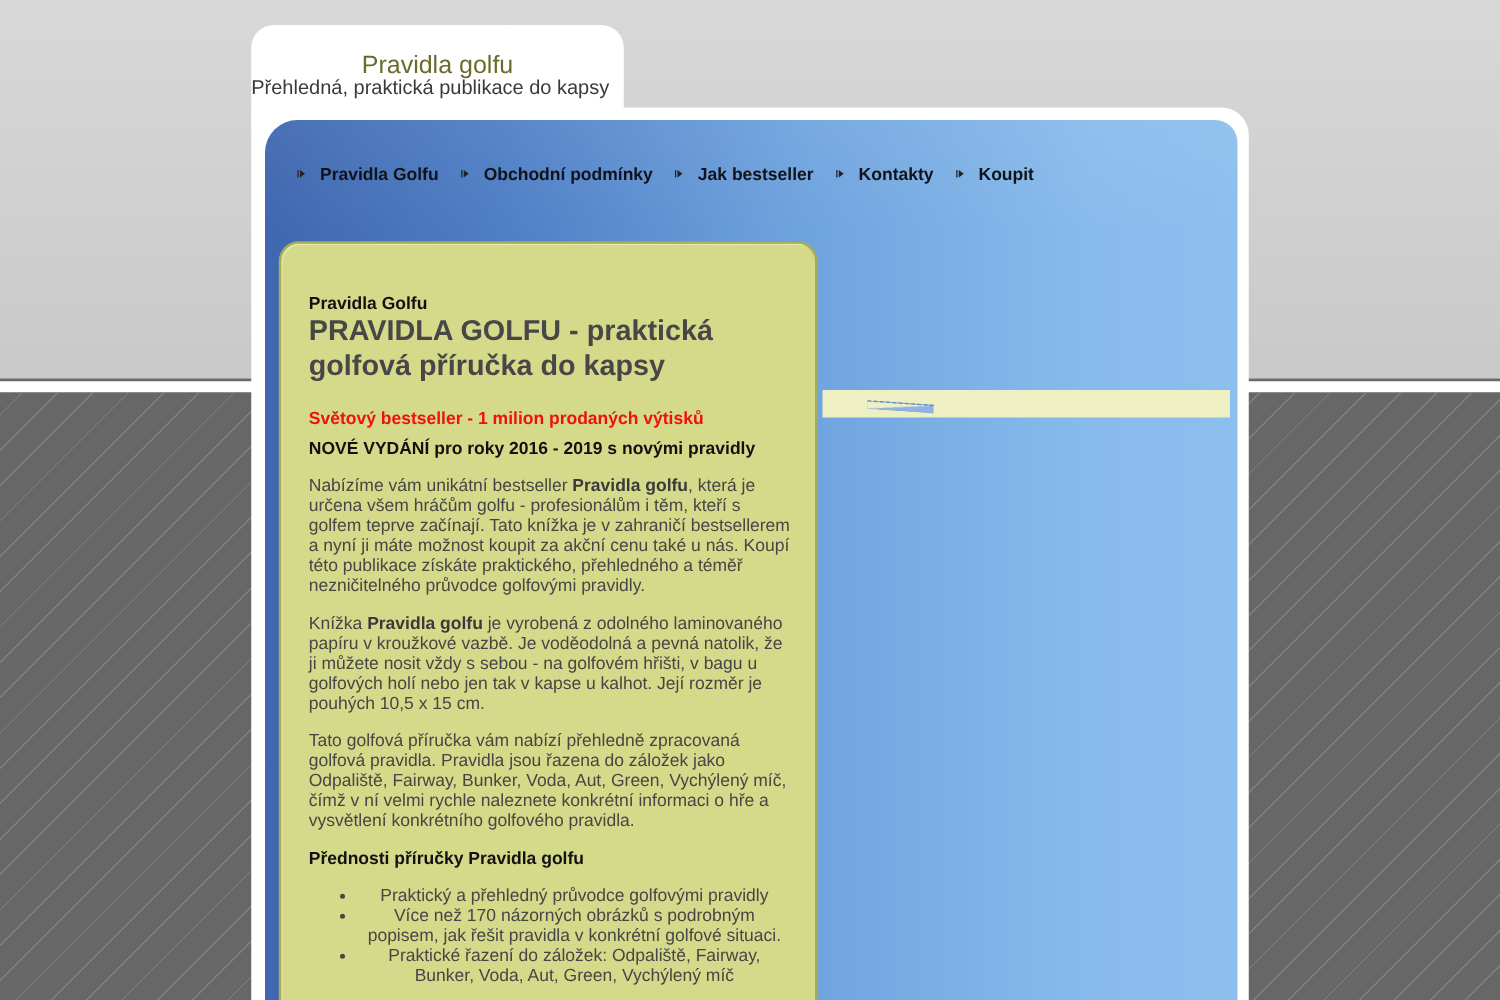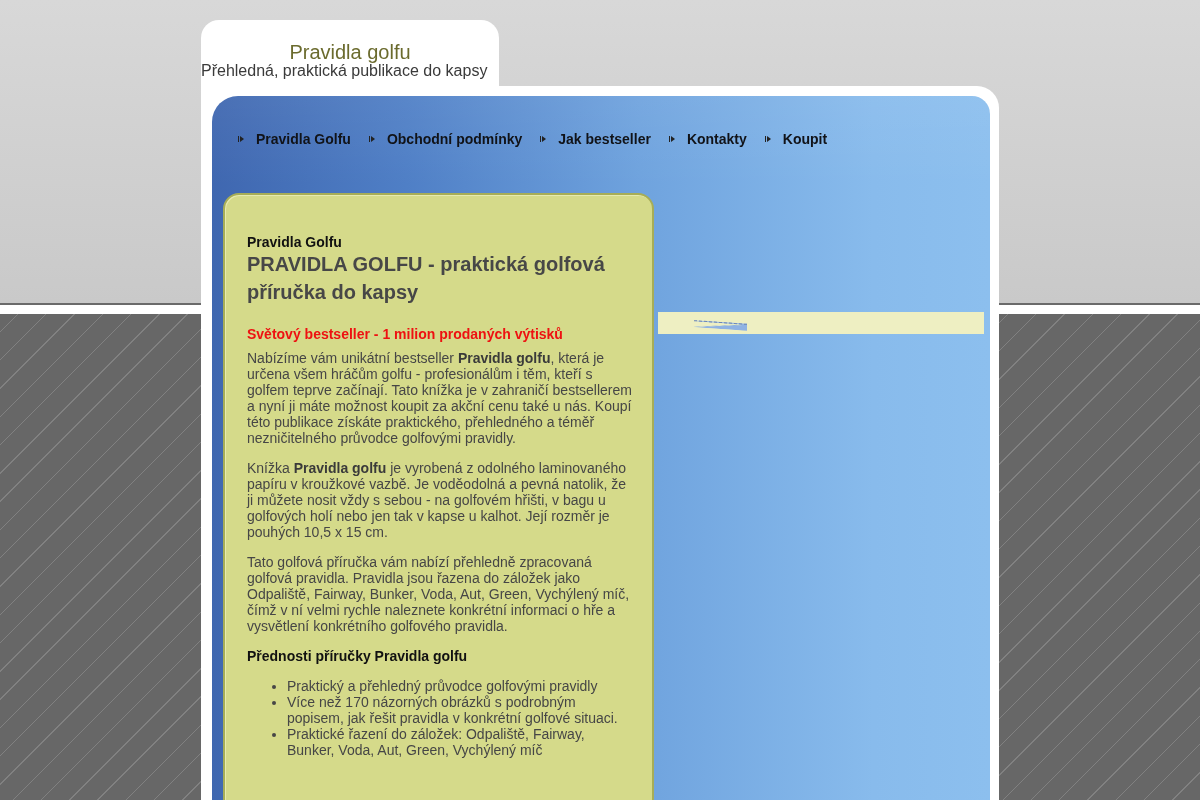--- a/index.html
+++ b/index.html
@@ -86,29 +86,29 @@
     border: 2px solid #a7ad57;
     border-radius: 16px 16px 0 0;
     box-shadow: inset 1px 1px 0 #e6eab0;
   }
   .content {
     position: absolute; left: 247px; top: 234px; width: 385px;
     font-size: 14px; line-height: 16px; color: #464646;
   }
   .crumb { font-size: 14px; font-weight: bold; color: #111; line-height: 16px; }
   .h1 {
-    font-size: 20px; font-weight: bold; color: #474747; line-height: 28px;
+    font-size: 23px; font-weight: bold; color: #474747; line-height: 28px;
     margin-bottom: 20px;
   }
   .red-line { color: #ee1111; font-weight: bold; margin-bottom: 8px; }
   .bold-black { color: #111; font-weight: bold; margin-bottom: 14px; }
   .para { margin-bottom: 14px; }
   .para b { color: #3a3a3a; }
   .features { list-style: disc; padding-left: 40px; }
-  .features li { margin: 0; }
+  .features li { margin: 0; text-align: center; }
   
   .side-widget {
     position: absolute; left: 658px; top: 312px; width: 326px; height: 22px;
     background: #eeefc2;
   }
   .side-stub {
     position: absolute; left: 36px; top: 10px; width: 53px; height: 7px;
     background: linear-gradient(to bottom right, transparent 45%, #8fb2e3 50%);
     border-top: 1px dashed #6d86b5;
     transform: skewY(4deg);
@@ -151,20 +151,21 @@
     <span>Koupit</span>
   </a>
 </nav>
 
 <div class="content-card"></div>
 
 <main class="content">
   <div class="crumb">Pravidla Golfu</div>
   <h1 class="h1">PRAVIDLA GOLFU - praktická golfová příručka do kapsy</h1>
   <p class="red-line">Světový bestseller - 1 milion prodaných výtisků</p>
+  <p class="bold-black">NOVÉ VYDÁNÍ pro roky 2016 - 2019 s novými pravidly</p>
   <p class="para"><span>Nabízíme vám unikátní bestseller </span><b>Pravidla golfu</b><span>, která je určena všem hráčům golfu - profesionálům i těm, kteří s golfem teprve začínají. Tato knížka je v zahraničí bestsellerem a nyní ji máte možnost koupit za akční cenu také u nás. Koupí této publikace získáte praktického, přehledného a téměř nezničitelného průvodce golfovými pravidly.</span></p>
   <p class="para"><span>Knížka </span><b>Pravidla golfu</b><span> je vyrobená z odolného laminovaného papíru v kroužkové vazbě. Je voděodolná a pevná natolik, že ji můžete nosit vždy s sebou - na golfovém hřišti, v bagu u golfových holí nebo jen tak v kapse u kalhot. Její rozměr je pouhých 10,5 x 15 cm.</span></p>
   <p class="para">Tato golfová příručka vám nabízí přehledně zpracovaná golfová pravidla. Pravidla jsou řazena do záložek jako Odpaliště, Fairway, Bunker, Voda, Aut, Green, Vychýlený míč, čímž v ní velmi rychle naleznete konkrétní informaci o hře a vysvětlení konkrétního golfového pravidla.</p>
   <p class="bold-black">Přednosti příručky Pravidla golfu</p>
   <ul class="features">
     <li>Praktický a přehledný průvodce golfovými pravidly</li>
     <li>Více než 170 názorných obrázků s podrobným popisem, jak řešit pravidla v konkrétní golfové situaci.</li>
     <li>Praktické řazení do záložek: Odpaliště, Fairway, Bunker, Voda, Aut, Green, Vychýlený míč</li>
   </ul>
 </main>

